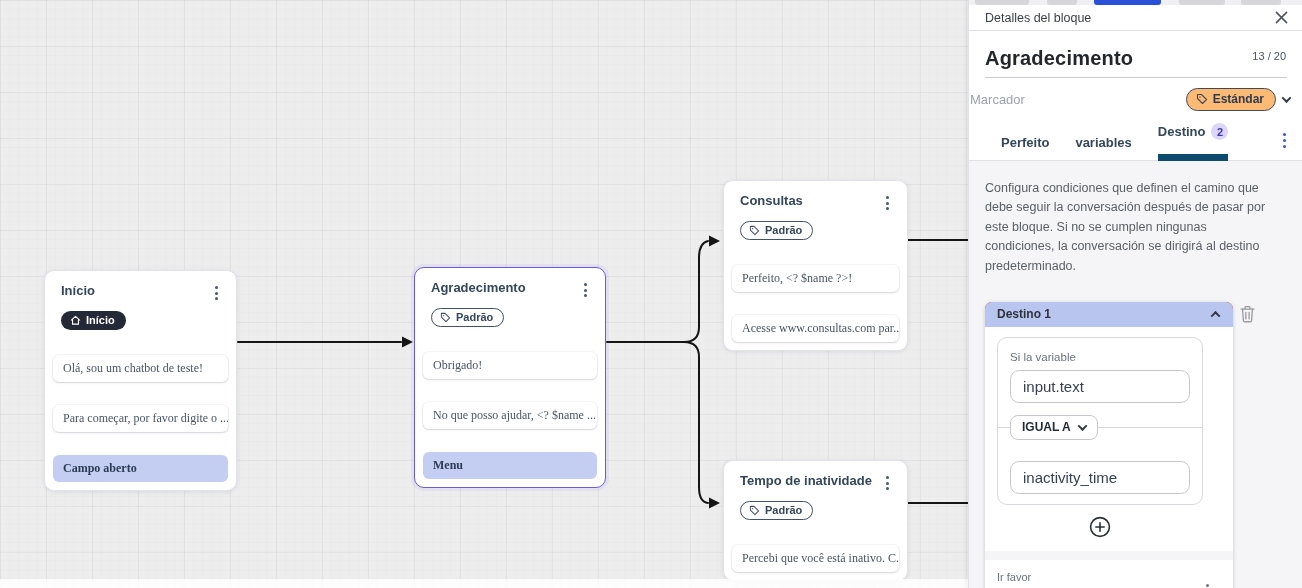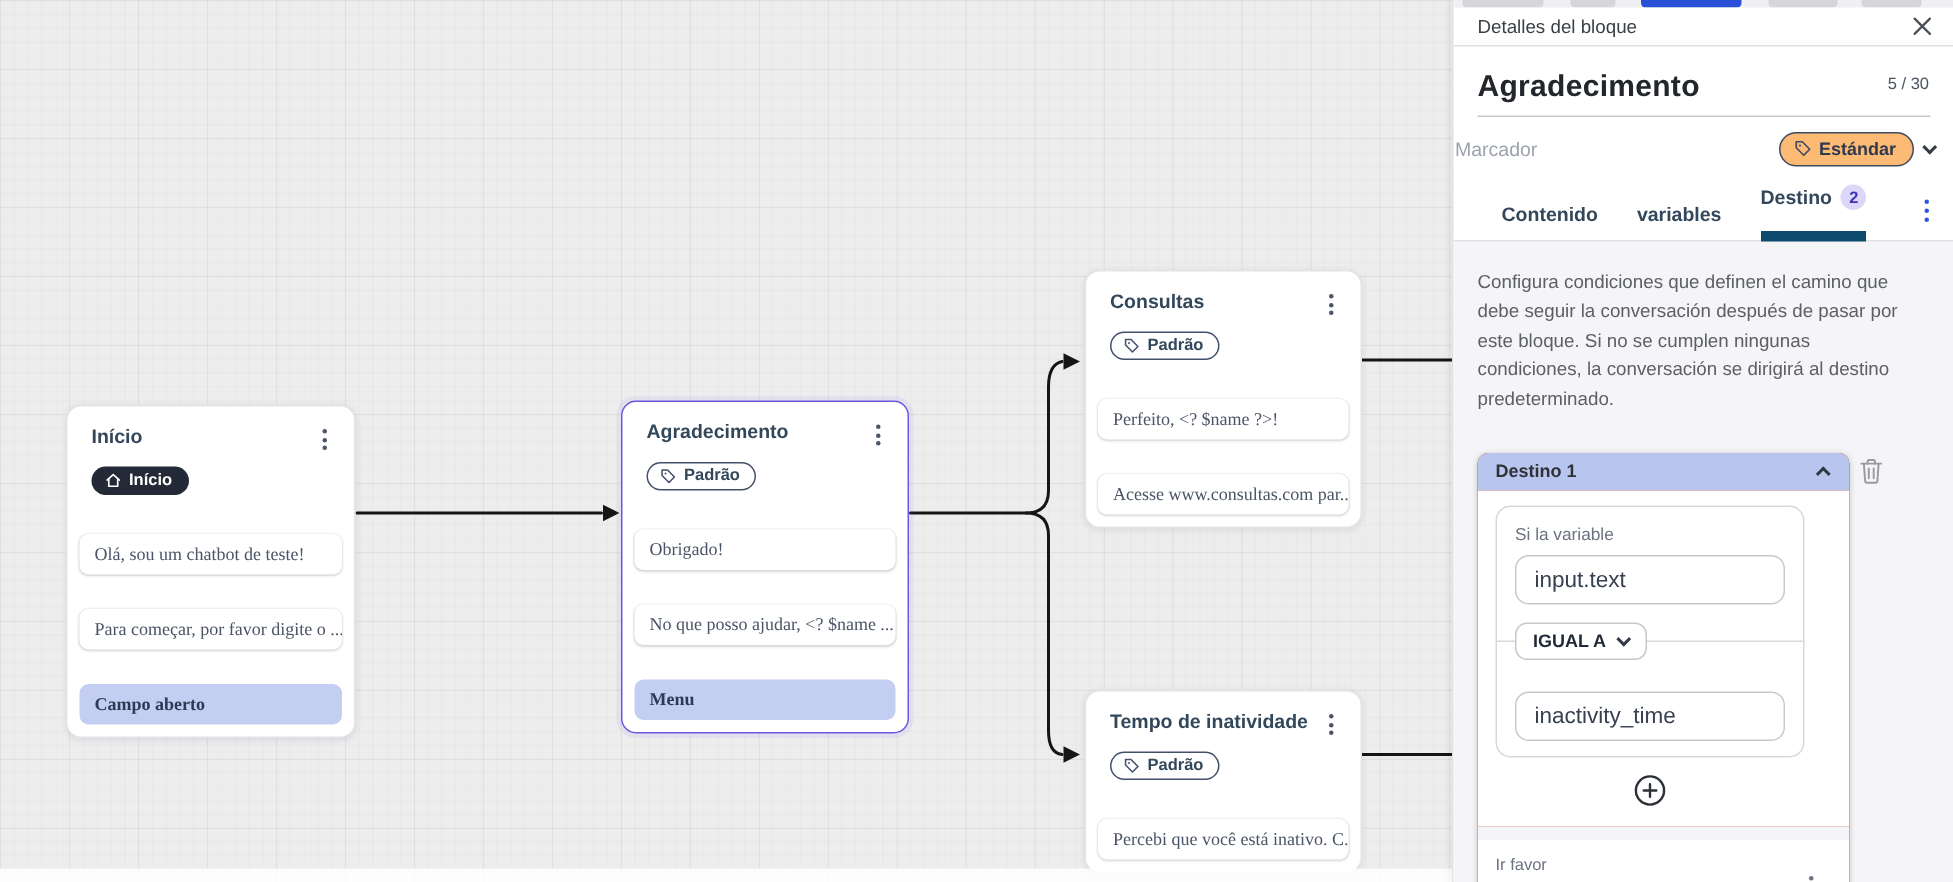--- a/index.html
+++ b/index.html
@@ -267,42 +267,42 @@
     <span class="panel-header-title">Detalles del bloque</span>
     <span class="close-btn">
       <svg width="13" height="13" viewBox="0 0 14 14" stroke="#4b5056" stroke-width="1.6" stroke-linecap="round">
           <path d="M1.5 1.5 L12.5 12.5 M12.5 1.5 L1.5 12.5"></path>
         </svg>
     </span>
   </div>
 
   <div class="block-title-row">
     <span class="block-title">Agradecimento</span>
-    <span class="char-count">5 / 30</span>
+    <span class="char-count">13 / 20</span>
   </div>
   <div class="title-underline"></div>
 
   <div class="marcador-row">
     <span class="marcador-label">Marcador</span>
     <span class="marcador-right">
       <span class="pill-outline">
         <span class="tag-icon">
           <svg width="12" height="12" viewBox="0 0 24 24" fill="none" stroke="#3f4a5f" stroke-width="2.2" stroke-linejoin="round">
               <path d="M3 3 h8 l10 10 -8 8 L3 11 Z"></path>
               <circle cx="8" cy="8" r="1.4" fill="#3f4a5f" stroke="none"></circle>
             </svg>
         </span>
         <span>Estándar</span>
       </span>
       <span class="chev down"></span>
     </span>
   </div>
 
   <div class="tabs-row">
-    <span class="tab">Contenido</span>
+    <span class="tab">Perfeito</span>
     <span class="tab">variables</span>
     <span class="tab active">
       <span>Destino</span>
       <span class="tab-badge">2</span>
     </span>
     <span class="kebab blue tabs-kebab">
         <i></i>
         <i></i>
         <i></i>
       </span>

